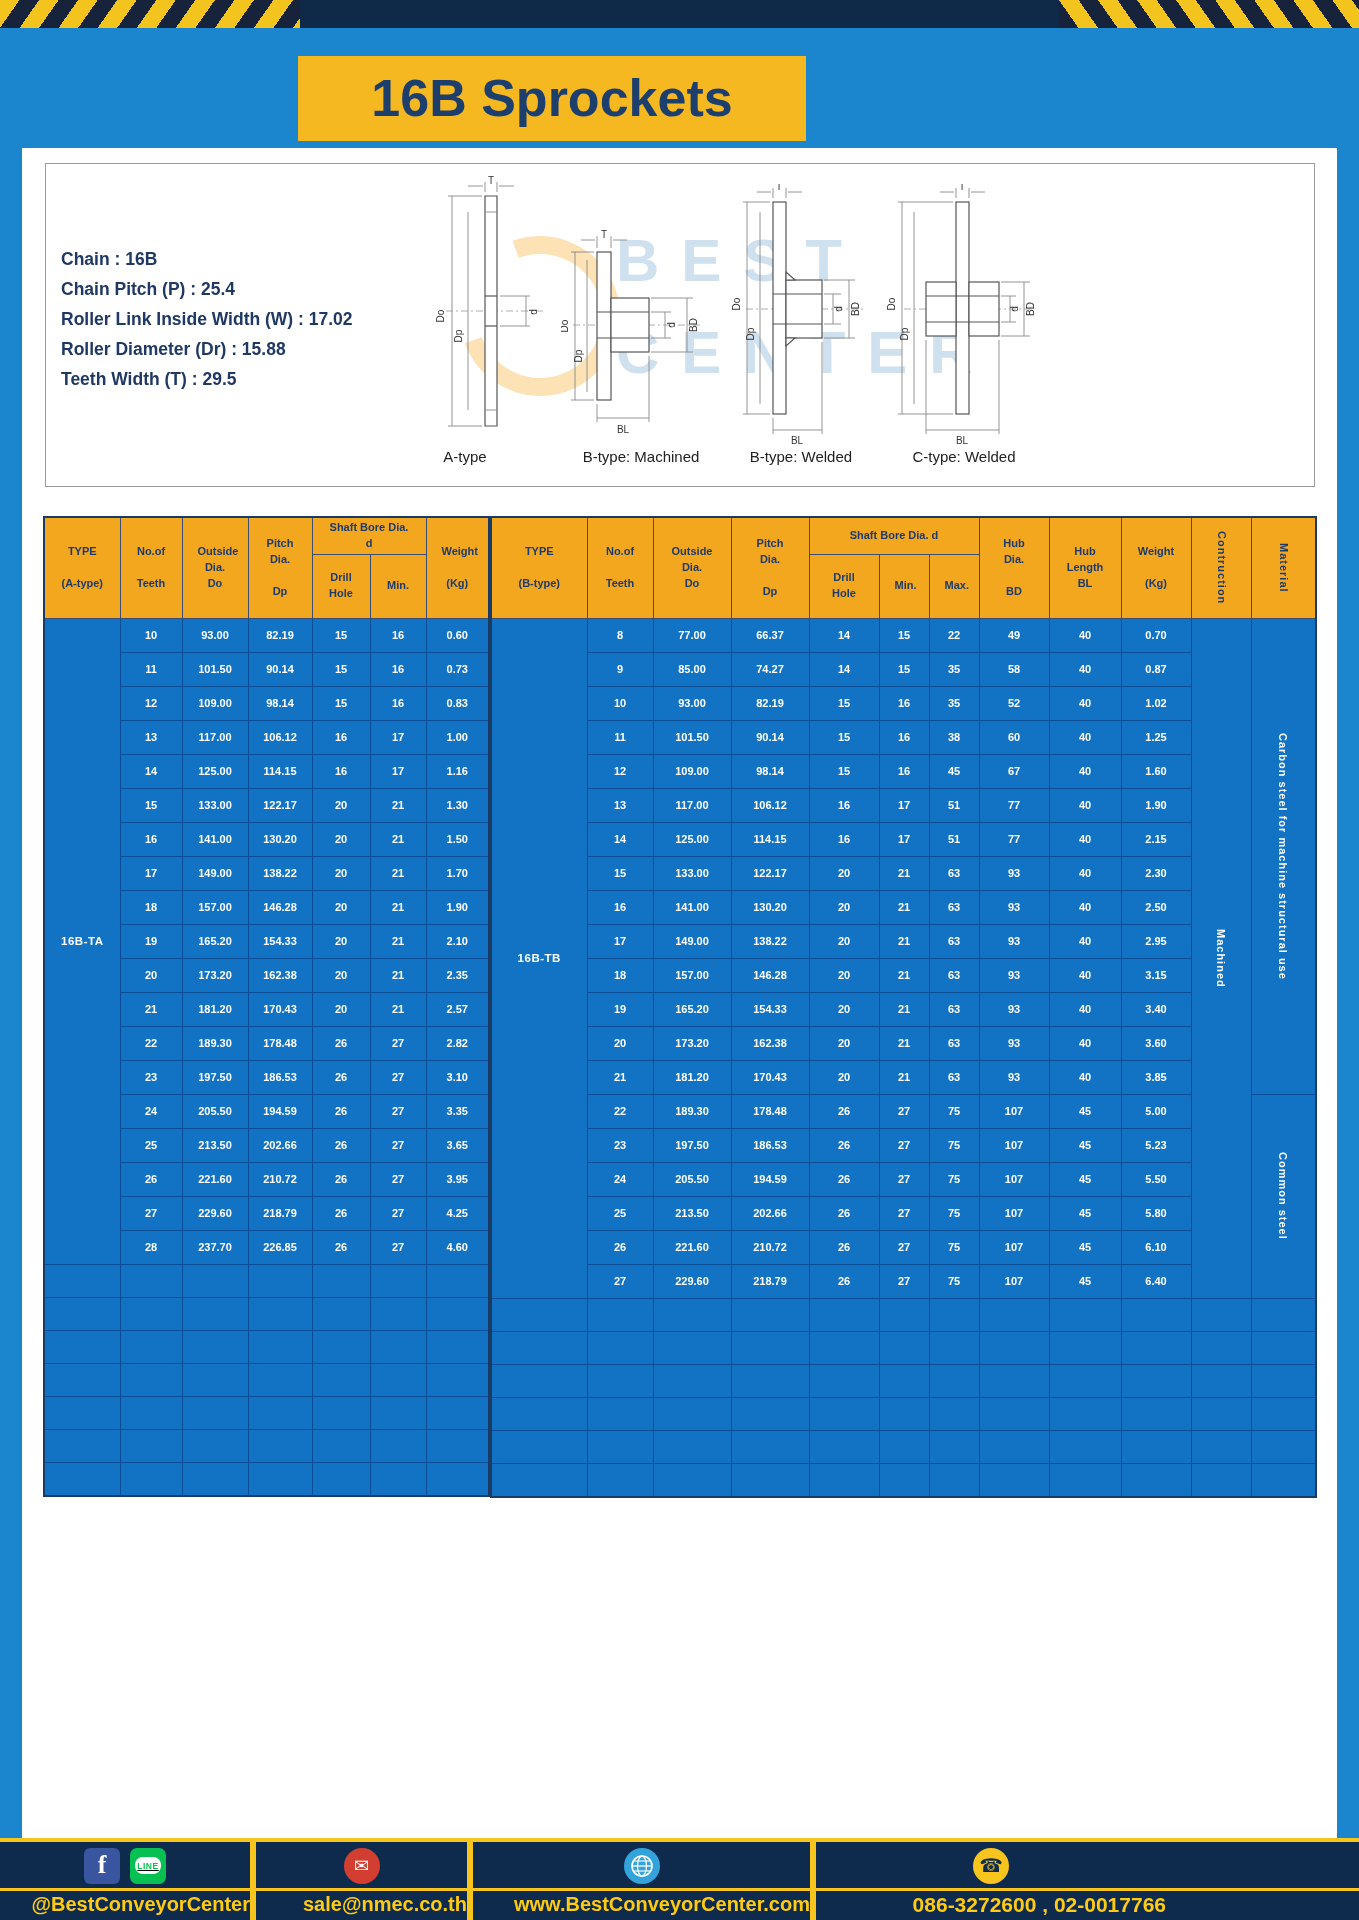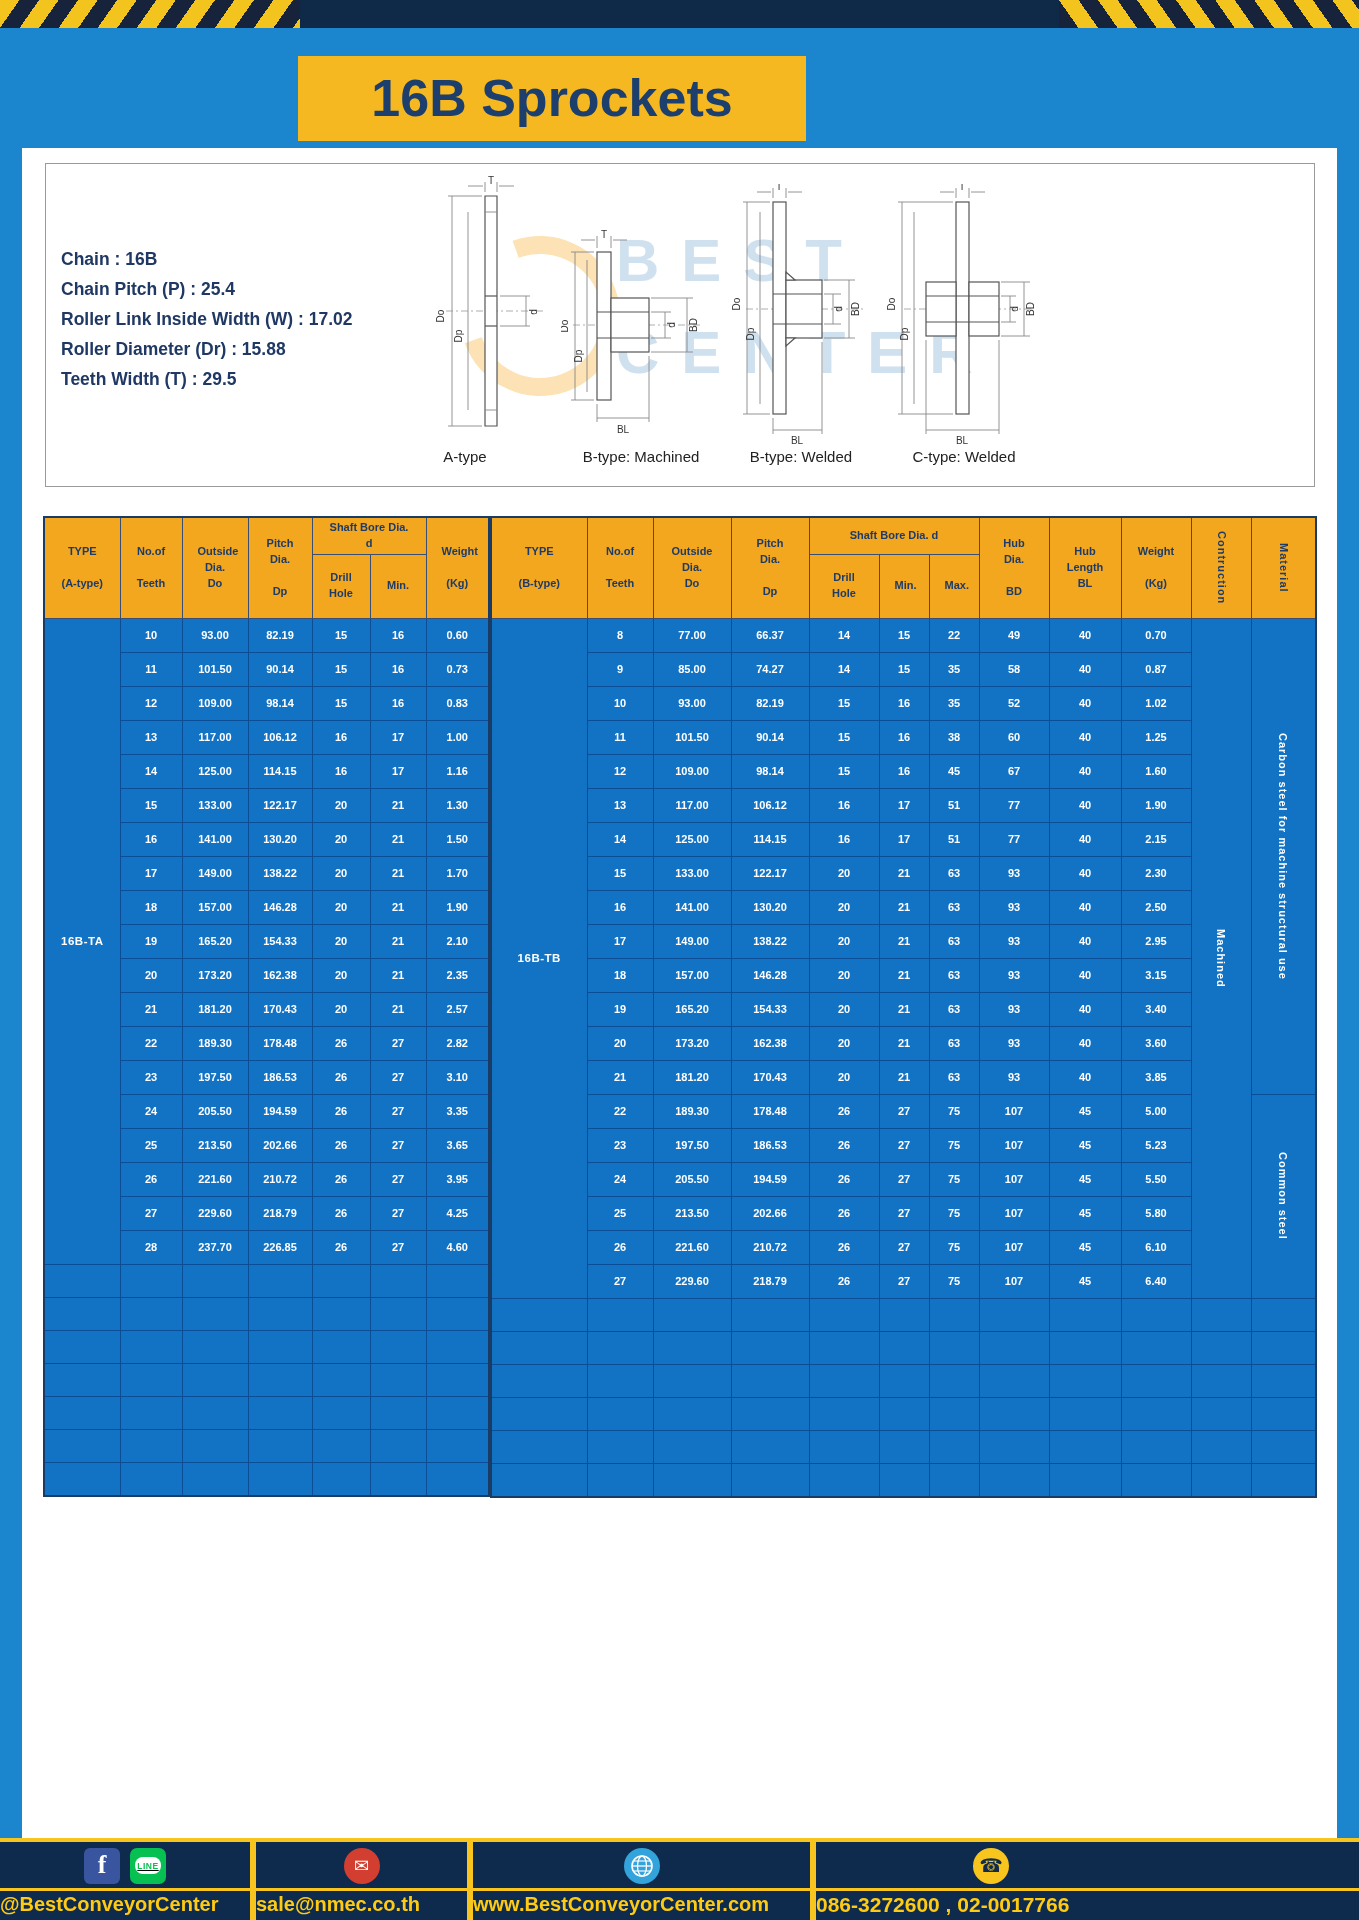--- a/index.html
+++ b/index.html
@@ -47,21 +47,21 @@
   .tbl th.vth{writing-mode:vertical-rl;white-space:normal;letter-spacing:1px;}
   #table-a{left:43px;top:516px;width:445px;}
   #table-b{left:490px;top:516px;width:825px;}
   
   .footer{position:absolute;left:0;top:1838px;width:1359px;height:82px;background:#0E2B4D;
           border-top:4px solid #F7C51E;box-sizing:border-box;}
   .fsep{position:absolute;top:0;bottom:0;width:6px;background:#F7C51E;}
   .fline{position:absolute;left:0;right:0;top:46px;height:3px;background:#F7C51E;}
   .fsec{position:absolute;top:0;height:100%;}
   .ficons{position:absolute;top:6px;left:0;right:0;display:flex;justify-content:center;gap:10px;}
-  .ftext{position:absolute;top:51px;left:0;right:0;text-align:left;color:#FFCB12;font-weight:bold;font-size:20px;white-space:nowrap;}
+  .ftext{position:absolute;top:51px;left:0;right:0;text-align:right;color:#FFCB12;font-weight:bold;font-size:20px;white-space:nowrap;}
   .fsec-phone .ficons,.fsec-phone .ftext{right:193px;}
   .icon{width:36px;height:36px;flex:0 0 auto;}
   .fb-icon{background:#3A559F;border-radius:6px;}
   .fb-icon::before{content:"f";font-family:"Liberation Serif",serif;color:#fff;font-size:26px;font-weight:bold;
                    display:block;text-align:center;line-height:34px;}
   .line-icon{background:#06C152;border-radius:7px;text-decoration:underline;}
   .line-bubble{display:flex;align-items:center;justify-content:center;width:26px;height:17px;background:#fff;
                border-radius:8px;margin:9px auto 0;}
   .line-text{color:#06C152;font-size:8.5px;font-weight:bold;letter-spacing:0.5px;}
   .email-icon{background:#D23F31;border-radius:50%;}

